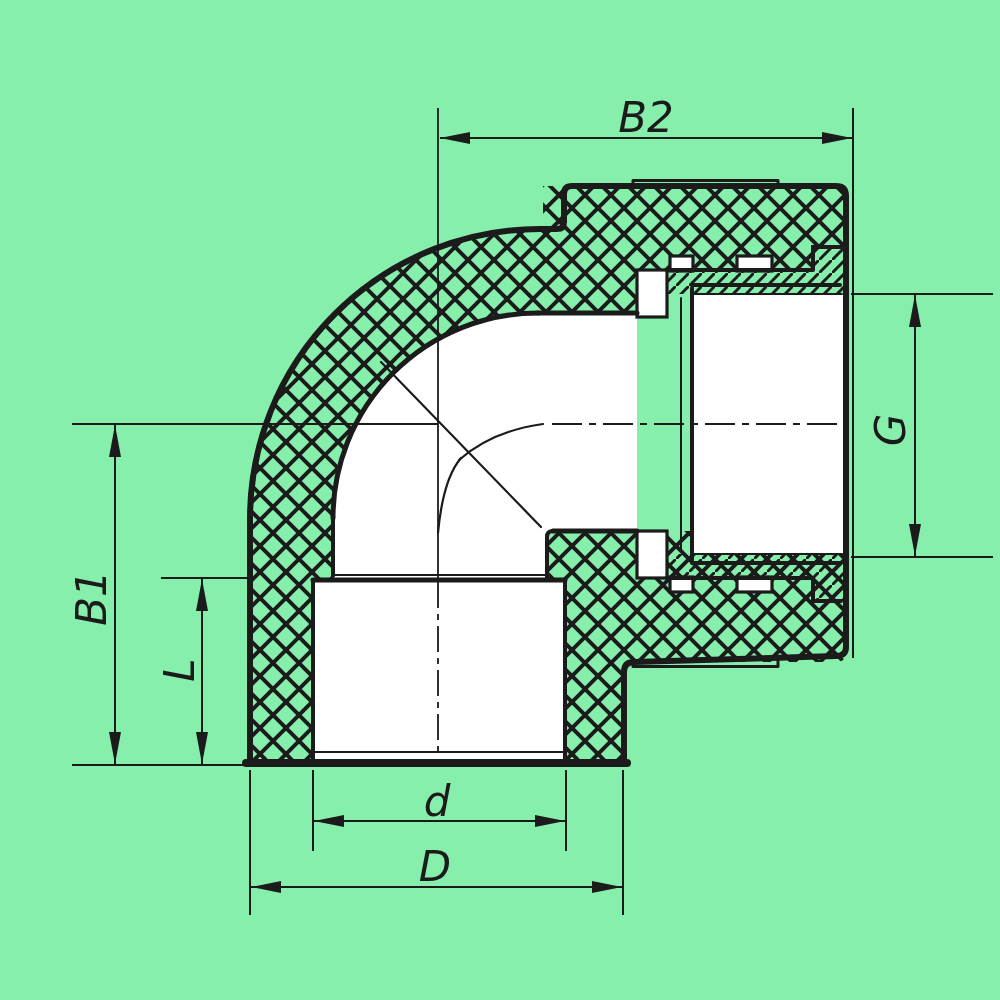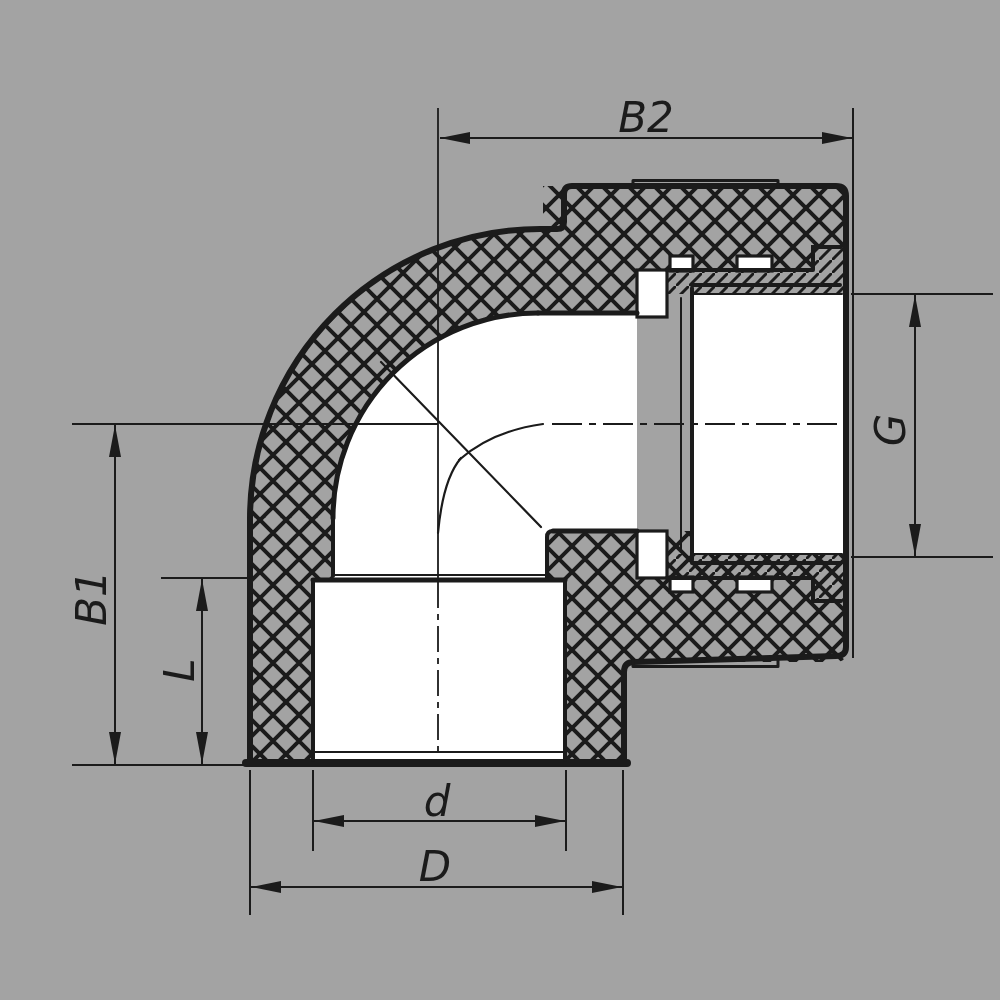--- a/index.html
+++ b/index.html
@@ -1,16 +1,16 @@
 <!DOCTYPE html>
 <html><head>
 <meta charset="utf-8">
 <style>
   html,body{margin:0;padding:0;background:#ffffff;}
-  .stage{width:1000px;height:1000px;position:relative;background:#a3a3a3;overflow:hidden;}
+  .stage{width:1000px;height:1000px;position:relative;background:#86efac;overflow:hidden;}
   svg{display:block;}
   text.dim-label{
     font-family:"DejaVu Sans","Liberation Sans",sans-serif;
     font-style:italic;
     font-size:42px;
     fill:#1b1b1b;
   }
 </style>
 </head>
 <body>

